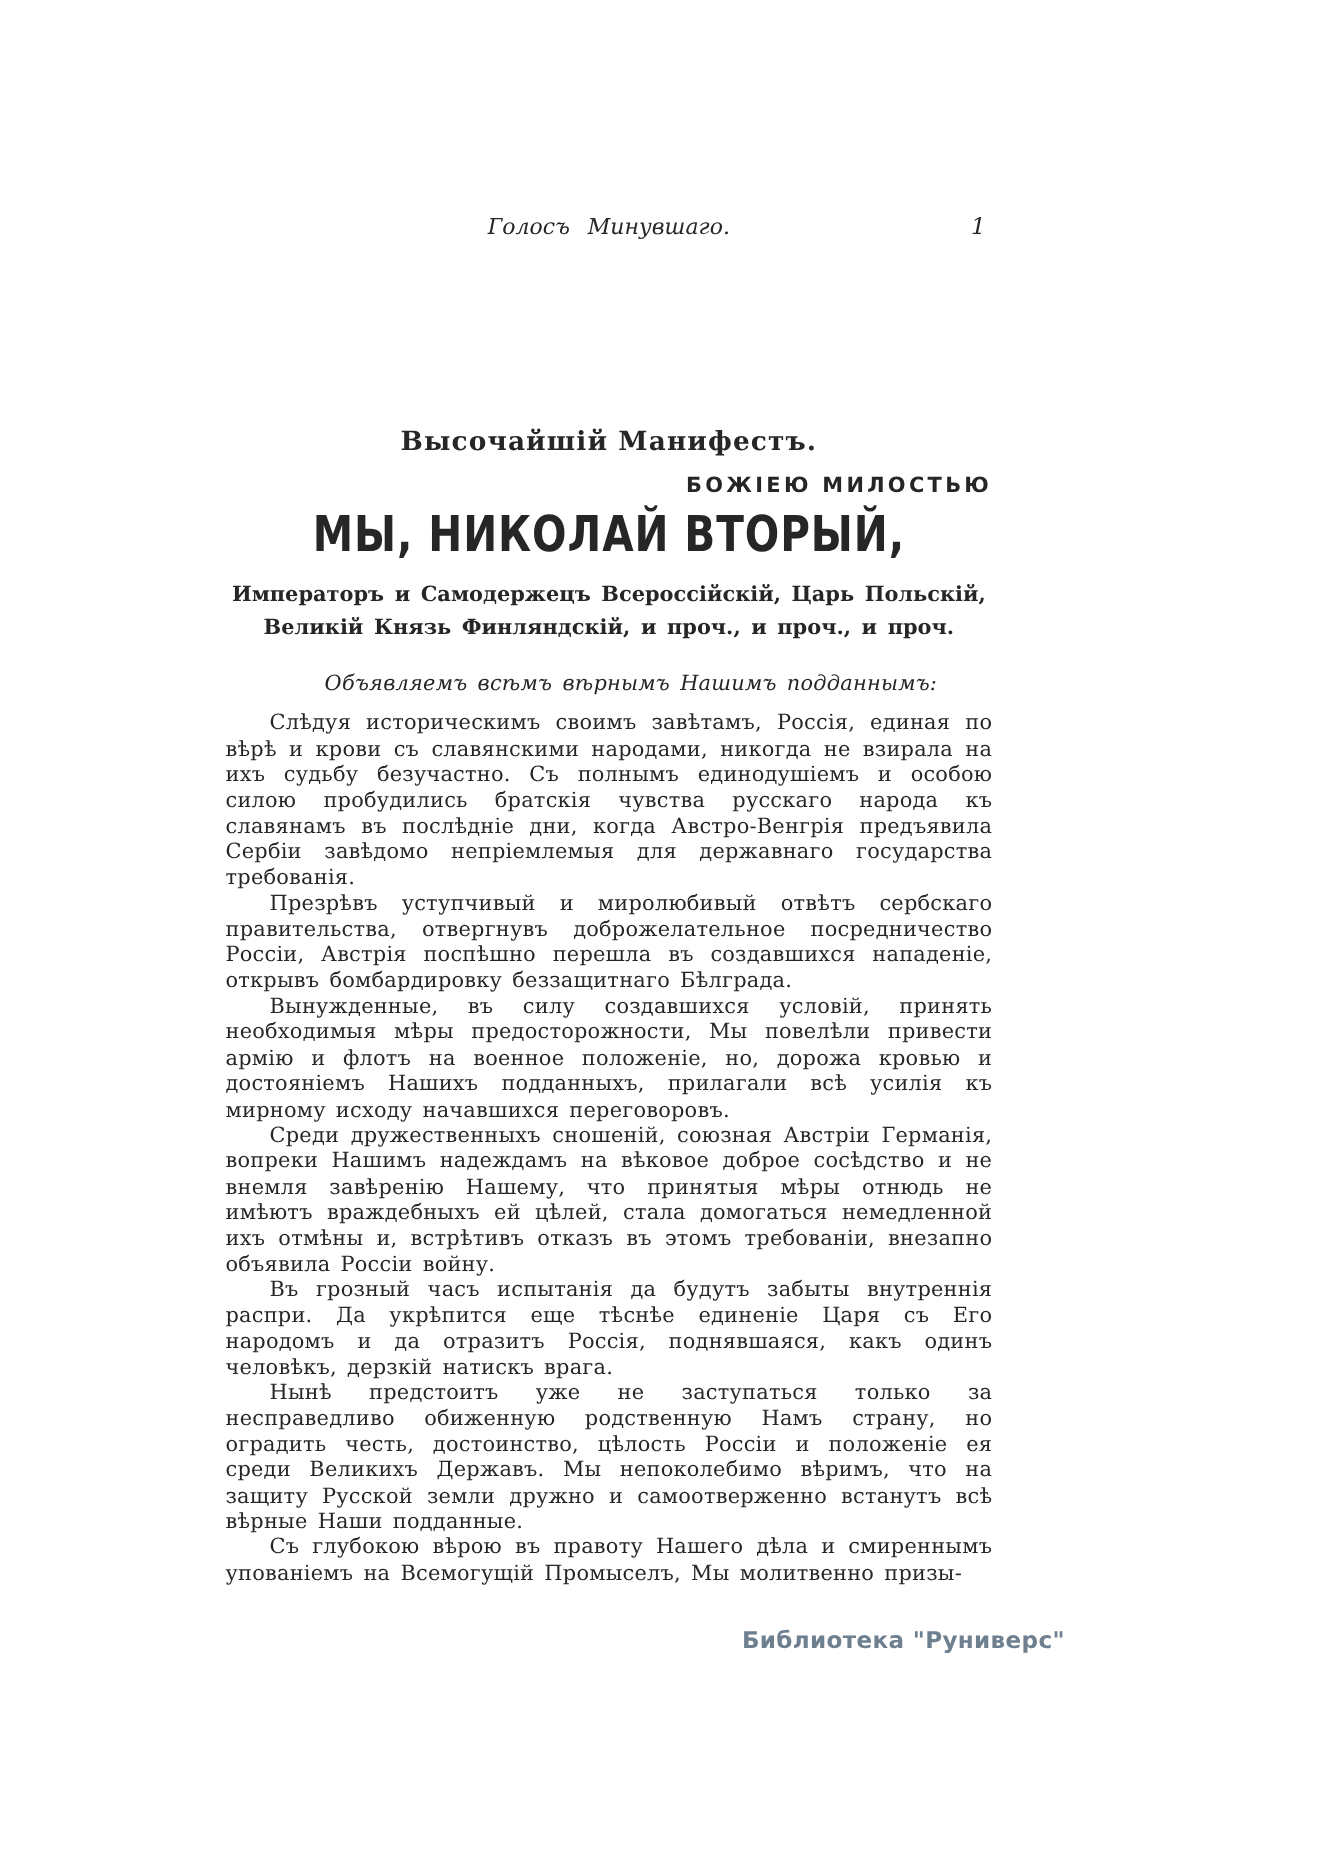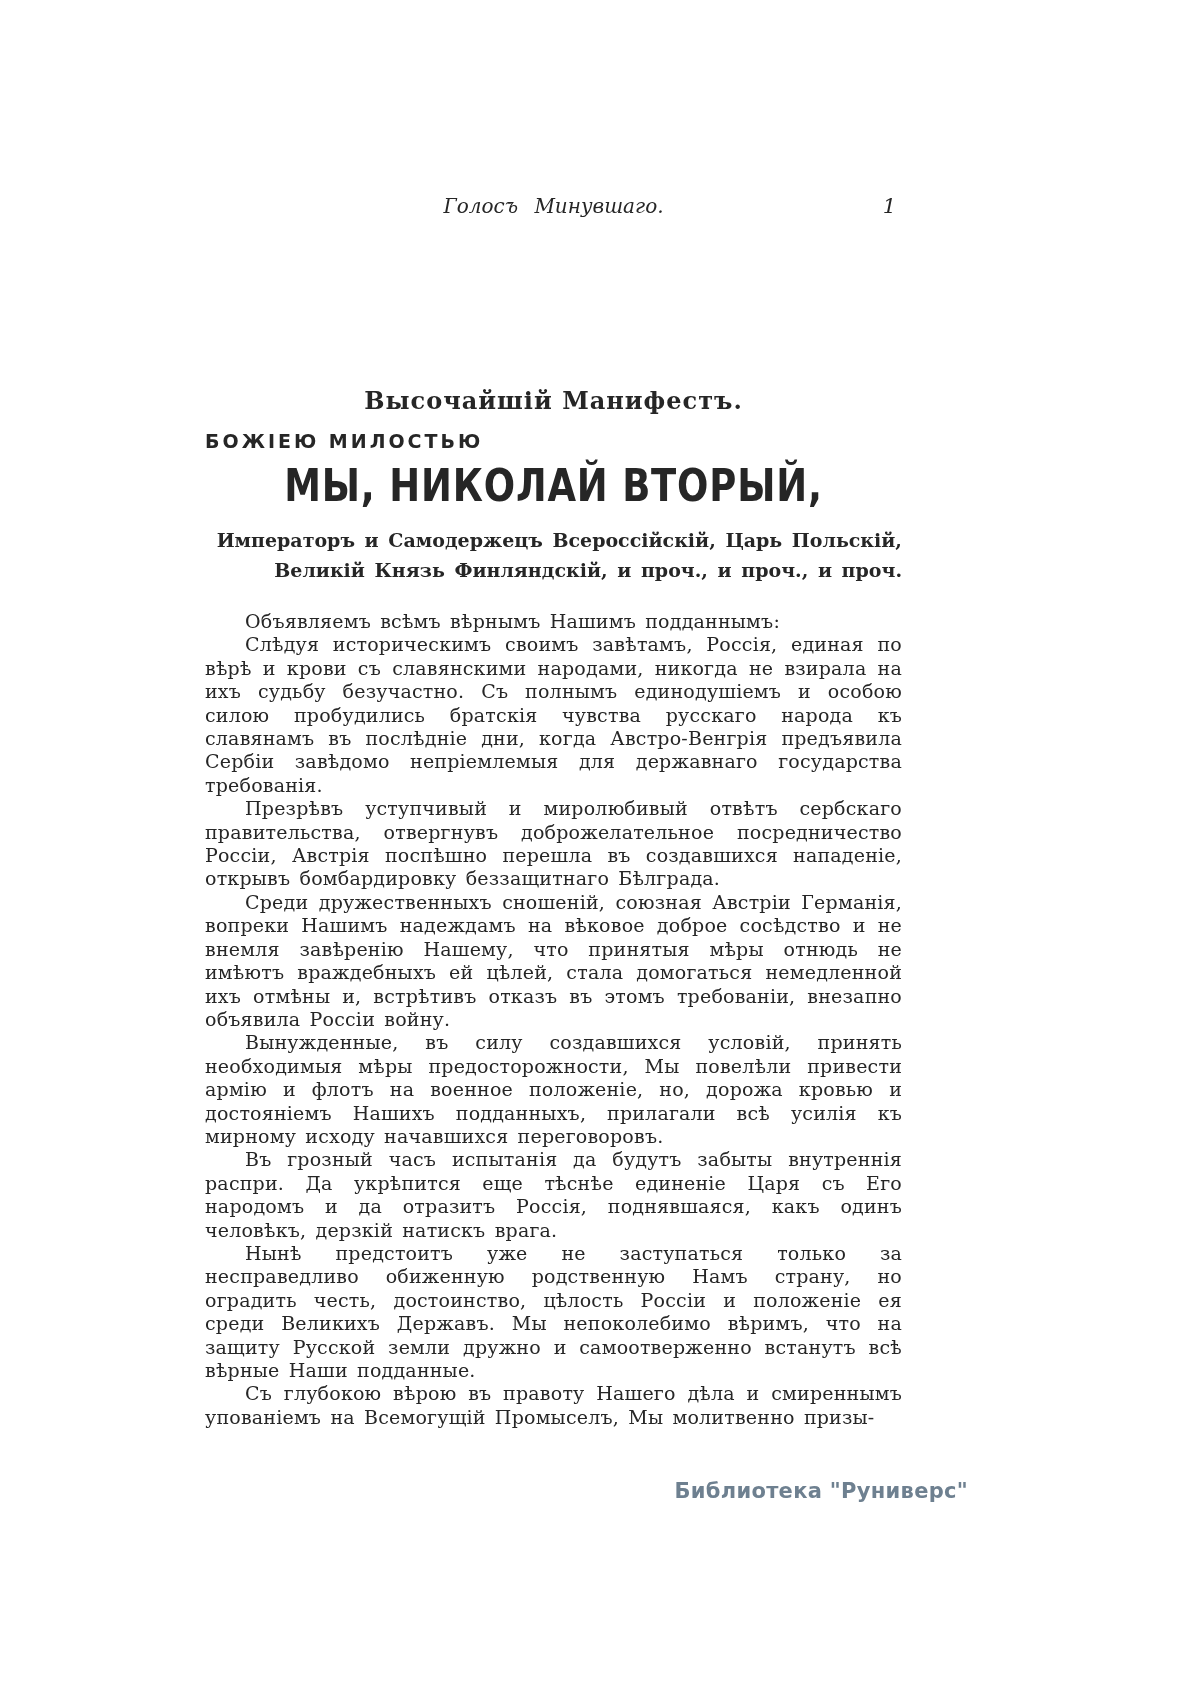--- a/index.html
+++ b/index.html
@@ -55,59 +55,61 @@
   .manifesto-title {
     margin: 0 0 15px 0;
     text-align: center;
     font-family: "DejaVu Serif", serif;
     font-weight: bold;
     font-size: 24px;
     letter-spacing: 1px;
   }
   .grace-line {
     margin: 0 0 7px 0;
-    text-align: left;
+    text-align: right;
     font-family: "DejaVu Sans", sans-serif;
     font-weight: bold;
     font-size: 19px;
     letter-spacing: 3px;
   }
   .sovereign-name {
     margin: 0 0 13px 0;
     text-align: center;
     font-family: "DejaVu Sans", sans-serif;
     font-weight: bold;
     font-size: 45px;
     letter-spacing: 1px;
     white-space: nowrap;
     transform: scaleX(0.82);
     transform-origin: 50% 50%;
   }
   .royal-titles {
     margin: 0 0 25px 0;
-    text-align: right;
+    text-align: center;
     font-family: "DejaVu Serif", serif;
     font-weight: bold;
     font-size: 19px;
     line-height: 30px;
     word-spacing: 3px;
   }
 
   
   .body-text p {
     margin: 0;
     font-size: 19px;
     line-height: 23.4px;
     text-align: justify;
     text-indent: 40px;
     letter-spacing: 0.2px;
     word-spacing: 3px;
   }
   .body-text p.salutation {
-    text-align: left;
+    margin-bottom: 13px;
+    text-align: center;
+    font-style: italic;
   }
 
   
   .watermark {
     position: absolute;
     top: 1479px;
     right: 232px;
     font-family: "DejaVu Sans", sans-serif;
     font-weight: bold;
     font-size: 21px;
@@ -135,23 +137,23 @@
 
     <div class="royal-titles">Императоръ и Самодержецъ Всероссійскій, Царь Польскій, Великій Князь Финляндскій, и проч., и проч., и проч.</div>
 
     <div class="body-text">
       <p class="salutation">Объявляемъ всѣмъ вѣрнымъ Нашимъ подданнымъ:</p>
 
       <p>Слѣдуя историческимъ своимъ завѣтамъ, Россія, единая по вѣрѣ и крови съ славянскими народами, никогда не взирала на ихъ судьбу безучастно. Съ полнымъ единодушіемъ и особою силою пробудились братскія чувства русскаго народа къ славянамъ въ послѣдніе дни, когда Австро-Венгрія предъявила Сербіи завѣдомо непріемлемыя для державнаго государства требованія.</p>
 
       <p>Презрѣвъ уступчивый и миролюбивый отвѣтъ сербскаго правительства, отвергнувъ доброжелательное посредничество Россіи, Австрія поспѣшно перешла въ создавшихся нападеніе, открывъ бомбардировку беззащитнаго Бѣлграда.</p>
 
+      <p>Вынужденные, въ силу создавшихся условій, принять необходимыя мѣры предосторожности, Мы повелѣли привести армію и флотъ на военное положеніе, но, дорожа кровью и достояніемъ Нашихъ подданныхъ, прилагали всѣ усилія къ мирному исходу начавшихся переговоровъ.</p>
+
       <p>Среди дружественныхъ сношеній, союзная Австріи Германія, вопреки Нашимъ надеждамъ на вѣковое доброе сосѣдство и не внемля завѣренію Нашему, что принятыя мѣры отнюдь не имѣютъ враждебныхъ ей цѣлей, стала домогаться немедленной ихъ отмѣны и, встрѣтивъ отказъ въ этомъ требованіи, внезапно объявила Россіи войну.</p>
-
-      <p>Вынужденные, въ силу создавшихся условій, принять необходимыя мѣры предосторожности, Мы повелѣли привести армію и флотъ на военное положеніе, но, дорожа кровью и достояніемъ Нашихъ подданныхъ, прилагали всѣ усилія къ мирному исходу начавшихся переговоровъ.</p>
 
       <p>Въ грозный часъ испытанія да будутъ забыты внутреннія распри. Да укрѣпится еще тѣснѣе единеніе Царя съ Его народомъ и да отразитъ Россія, поднявшаяся, какъ одинъ человѣкъ, дерзкій натискъ врага.</p>
 
       <p>Нынѣ предстоитъ уже не заступаться только за несправедливо обиженную родственную Намъ страну, но оградить честь, достоинство, цѣлость Россіи и положеніе ея среди Великихъ Державъ. Мы непоколебимо вѣримъ, что на защиту Русской земли дружно и самоотверженно встанутъ всѣ вѣрные Наши подданные.</p>
 
       <p>Съ глубокою вѣрою въ правоту Нашего дѣла и смиреннымъ упованіемъ на Всемогущій Промыселъ, Мы молитвенно призы-</p>
     </div>
 
   </div>
 

